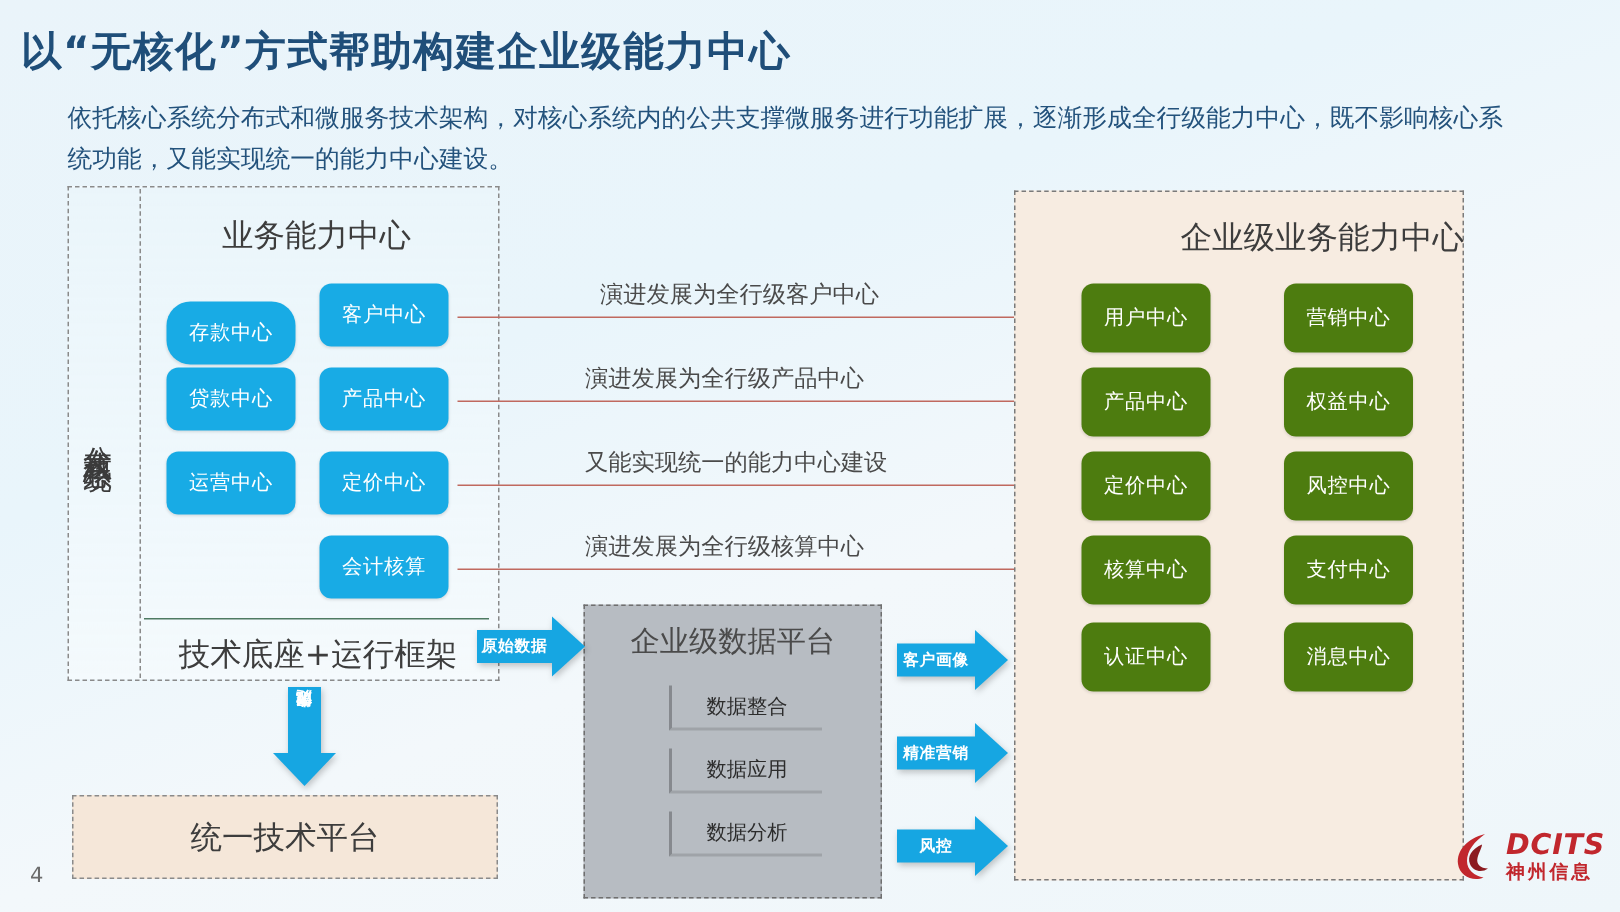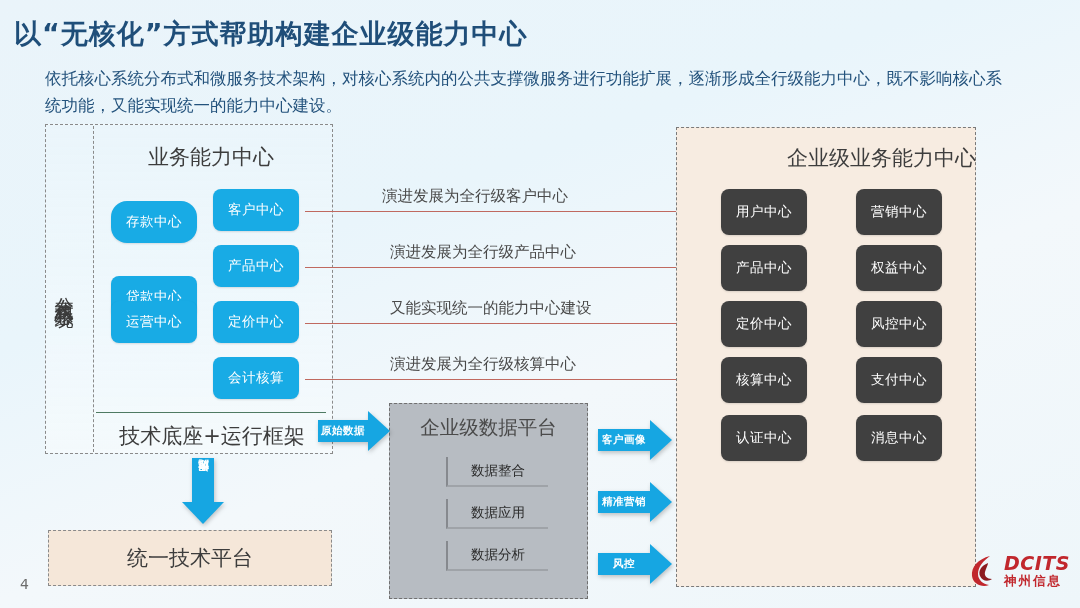--- a/index.html
+++ b/index.html
@@ -67,21 +67,21 @@
   .chip-blue {
     position: absolute; width: 86px; height: 42px;
     background: #18abe5; border-radius: 8px;
     display: flex; align-items: center; justify-content: center;
     color: #ffffff; font-size: 13.5px; letter-spacing: .5px;
     box-shadow: 0 1px 2px rgba(0,0,0,.12);
   }
   
   .chip-green {
     position: absolute; width: 86px; height: 46px;
-    background: #404040; border-radius: 8px;
+    background: #4d7c0f; border-radius: 8px;
     display: flex; align-items: center; justify-content: center;
     color: #ffffff; font-size: 13.5px; letter-spacing: .5px;
     box-shadow: 0 1px 2px rgba(0,0,0,.12);
   }
 
   
   #enterprise-panel {
     position: absolute; left: 676px; top: 127px;
     width: 300px; height: 460px;
     border: 1px dashed #7a7a7a;
@@ -200,32 +200,32 @@
 
 <div id="slide-title">以“无核化”方式帮助构建企业级能力中心</div>
 <div id="slide-subtitle">依托核心系统分布式和微服务技术架构，对核心系统内的公共支撑微服务进行功能扩展，逐渐形成全行级能力中心，既不影响核心系统功能，又能实现统一的能力中心建设。</div>
 
 <div id="core-system-panel"></div>
 <div id="core-system-label">分布式核心系统</div>
 <div id="business-center-box"></div>
 <div id="business-center-title">业务能力中心</div>
 
 <div class="chip-blue" style="left:111px; top:201px;border-radius:16px;">存款中心</div>
-<div class="chip-blue" style="left:111px; top:245px;margin-top:31px;">贷款中心</div>
+<div class="chip-blue" style="left:111px; top:245px;">贷款中心</div>
 <div class="chip-blue" style="left:111px; top:301px;">运营中心</div>
 
 <div class="chip-blue" style="left:213px; top:189px;">客户中心</div>
 <div class="chip-blue" style="left:213px; top:245px;">产品中心</div>
 <div class="chip-blue" style="left:213px; top:301px;">定价中心</div>
 <div class="chip-blue" style="left:213px; top:357px;">会计核算</div>
 
 <div id="business-center-underline"></div>
 <div id="tech-base-label">技术底座+运行框架</div>
 
-<div class="evo-label" style="left:382px; top:186px;">演进发展为全行级客户中心</div>
+<div class="evo-label" style="left:400px; top:186px;">演进发展为全行级客户中心</div>
 <div class="evo-line" style="left:305px; top:211px; width:408px;"></div>
 <div class="evo-arrowhead" style="left:710px; top:206.5px;"></div>
 
 <div class="evo-label" style="left:390px; top:242px;">演进发展为全行级产品中心</div>
 <div class="evo-line" style="left:305px; top:267px; width:408px;"></div>
 <div class="evo-arrowhead" style="left:710px; top:262.5px;"></div>
 
 <div class="evo-label" style="left:390px; top:298px;">又能实现统一的能力中心建设</div>
 <div class="evo-line" style="left:305px; top:323px; width:408px;"></div>
 <div class="evo-arrowhead" style="left:710px; top:318.5px;"></div>

